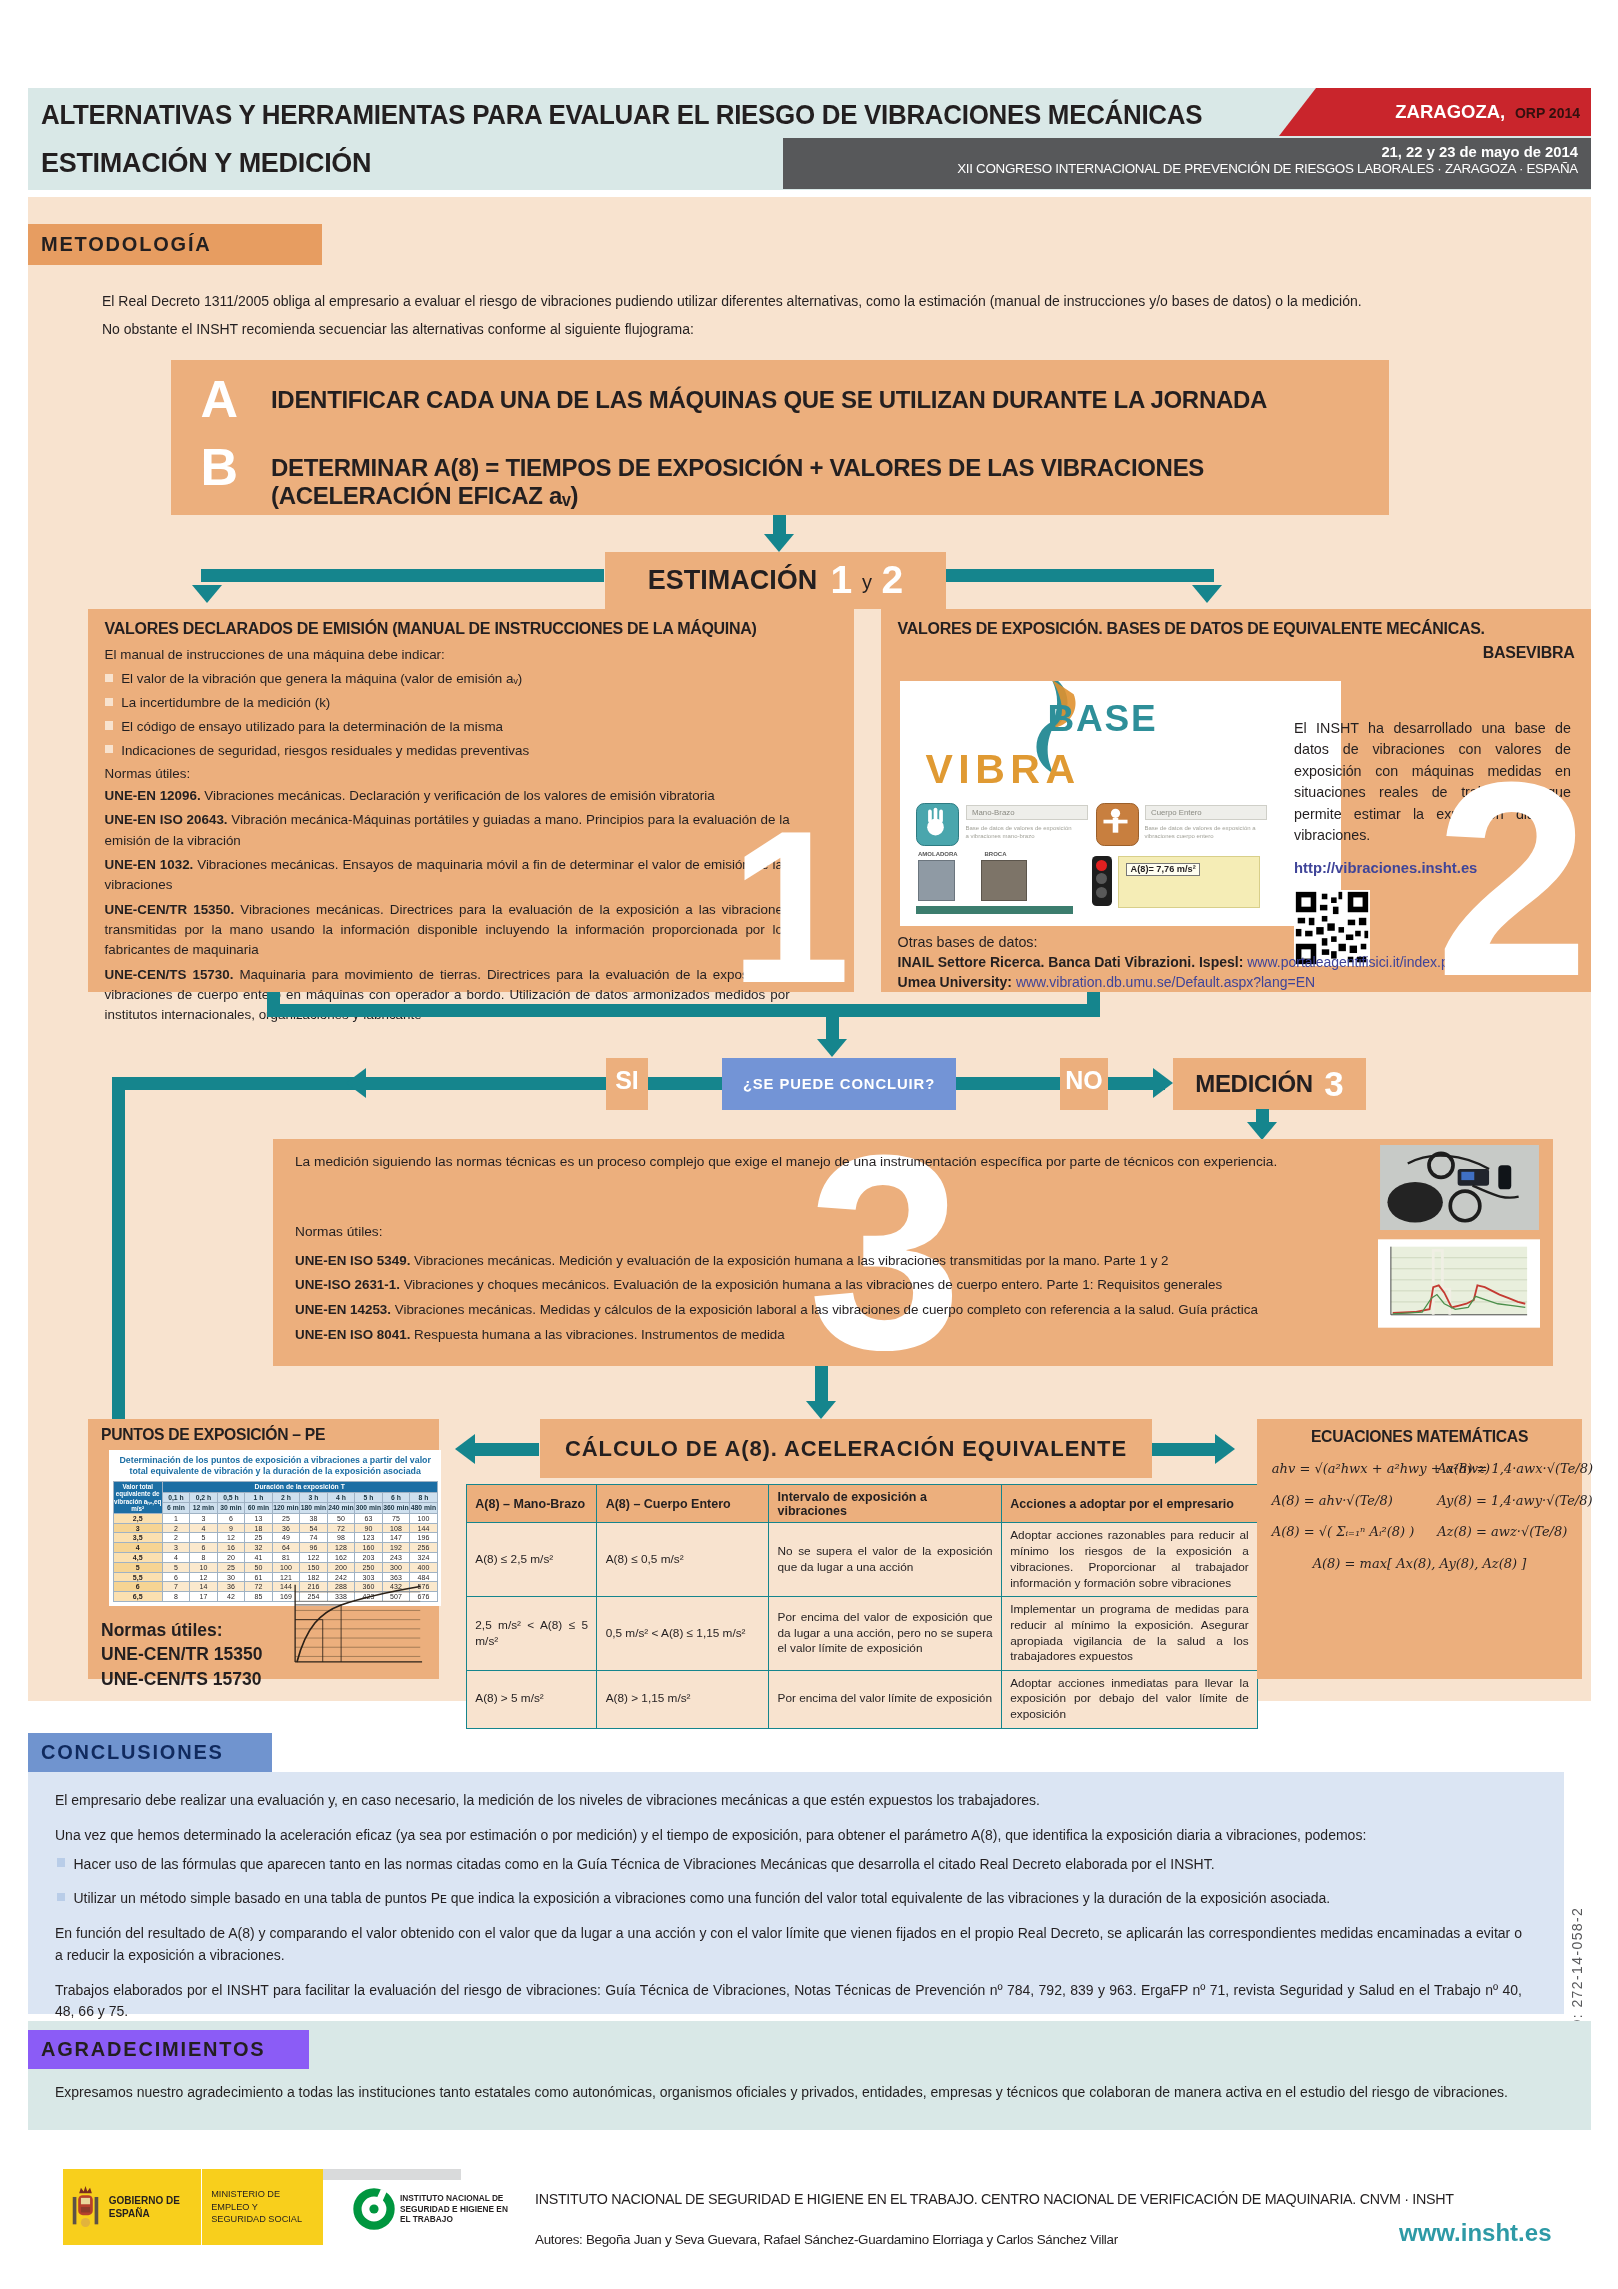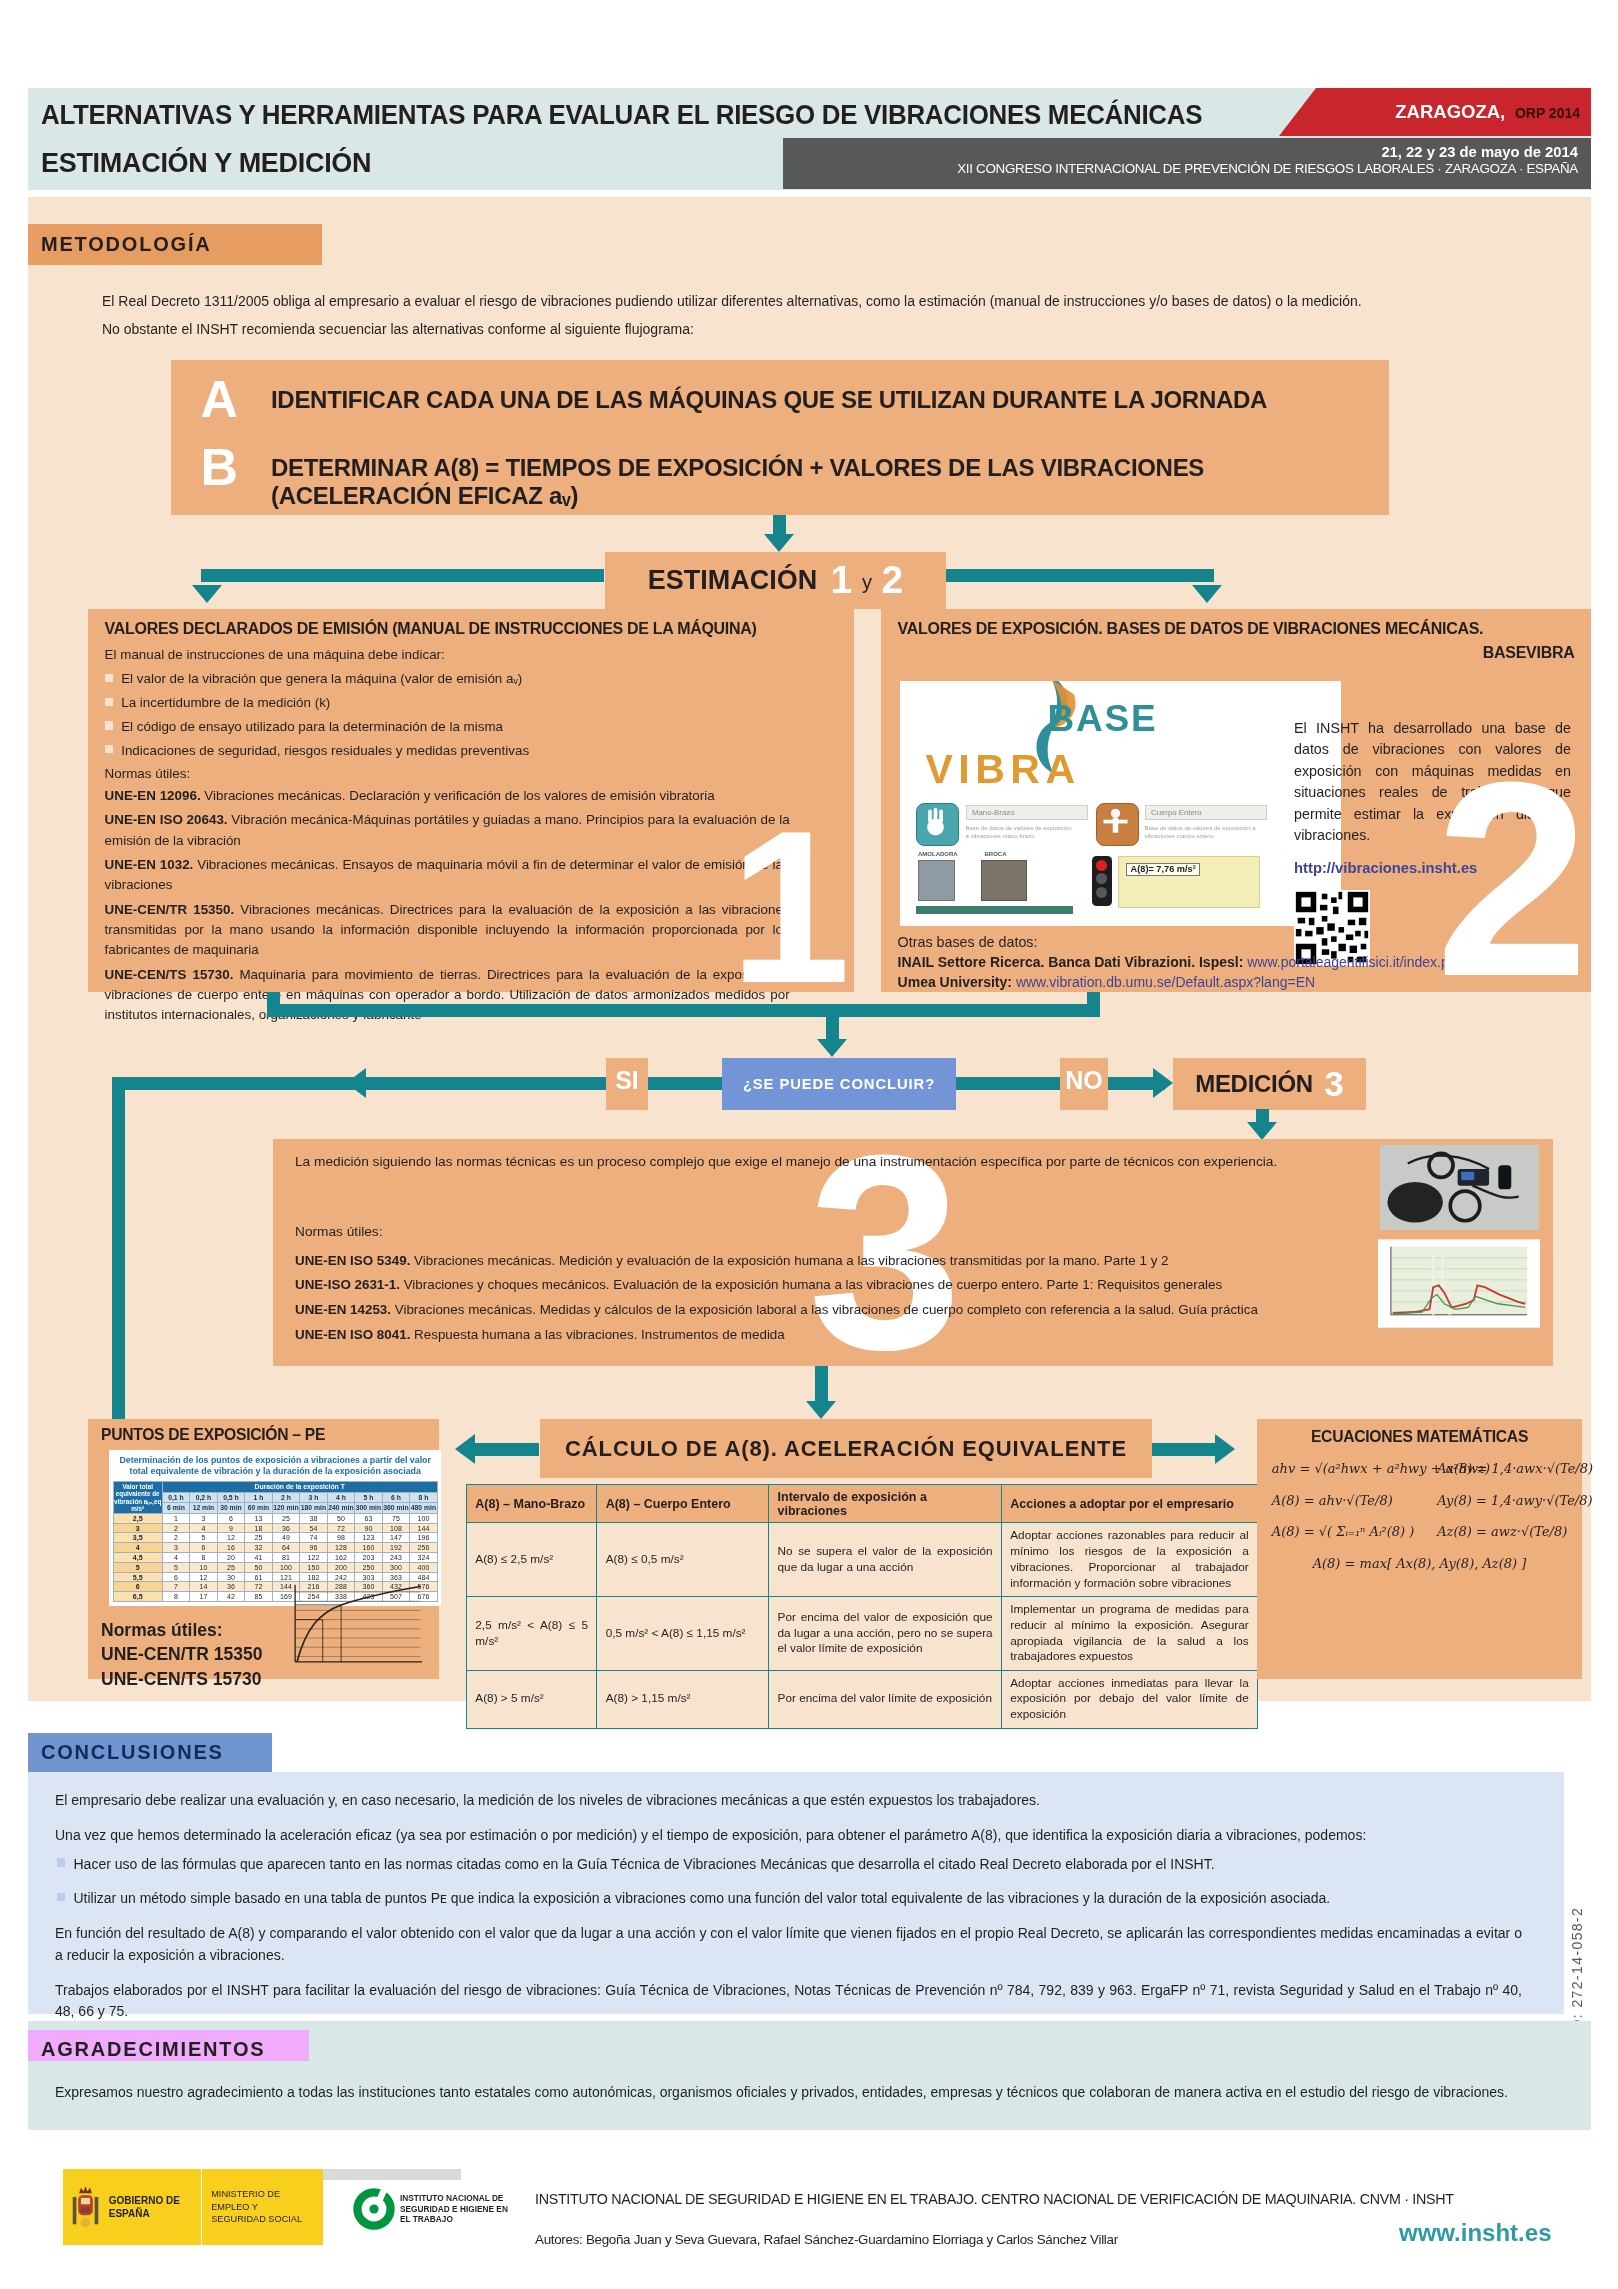--- a/index.html
+++ b/index.html
@@ -109,21 +109,21 @@
         <div class="norma-line body-txt"><b>UNE-EN 12096.</b> Vibraciones mecánicas. Declaración y verificación de los valores de emisión vibratoria</div>
         <div class="norma-line body-txt"><b>UNE-EN ISO 20643.</b> Vibración mecánica-Máquinas portátiles y guiadas a mano. Principios para la evaluación de la emisión de la vibración</div>
         <div class="norma-line body-txt"><b>UNE-EN 1032.</b> Vibraciones mecánicas. Ensayos de maquinaria móvil a fin de determinar el valor de emisión de las vibraciones</div>
         <div class="norma-line body-txt"><b>UNE-CEN/TR 15350.</b> Vibraciones mecánicas. Directrices para la evaluación de la exposición a las vibraciones transmitidas por la mano usando la información disponible incluyendo la información proporcionada por los fabricantes de maquinaria</div>
         <div class="norma-line body-txt"><b>UNE-CEN/TS 15730.</b> Maquinaria para movimiento de tierras. Directrices para la evaluación de la exposición a vibraciones de cuerpo entero en máquinas con operador a bordo. Utilización de datos armonizados medidos por institutos internacionales, organizaciones y fabricante</div>
       </div>
     <div class="abs bignum" style="right:3.7px;bottom:-7.4px;font-size:217px;">1</div>
   </div>
 
   <div class="abs obox" style="left:881px;top:609px;width:710px;height:383px;box-sizing:border-box;">
-    <div class="abs cond" style="left:16.6px;top:11px;width:678px;font-weight:bold;font-size:16px;">VALORES DE EXPOSICIÓN. BASES DE DATOS DE VIBRACIONES MECÁNICAS.</div>
+    <div class="abs cond" style="left:16.6px;top:11px;width:678px;font-weight:bold;font-size:16px;">VALORES DE EXPOSICIÓN. BASES DE DATOS DE EQUIVALENTE MECÁNICAS.</div>
     <div class="abs cond" style="right:16.6px;top:35px;font-weight:bold;font-size:16px;">BASEVIBRA</div>
 
     <div class="abs" style="left:18.5px;top:72px;width:441px;height:245px;background:#ffffff;overflow:hidden;">
 
       <svg class="abs" style="left:111px;top:-11px;" width="83" height="111" viewBox="0 0 90 120">
         <path d="M42 6 C70 18 66 58 40 66 C54 44 52 24 42 6 Z" fill="#2e8f99"></path>
         <path d="M46 112 C18 98 24 60 50 54 C36 76 38 96 46 112 Z" fill="#2e8f99"></path>
         <path d="M44 10 C60 36 58 58 44 62 C58 64 76 46 68 26 Z" fill="#e0912f" opacity="0.9"></path>
       </svg>
       <div class="abs" style="left:148px;top:16.6px;font-size:37px;font-weight:bold;color:#2e8f99;letter-spacing:1.8px;">BASE</div>
@@ -541,21 +541,21 @@
     <div style="margin-bottom:7.4px;">
         <div class="c-li c-p">Hacer uso de las fórmulas que aparecen tanto en las normas citadas como en la Guía Técnica de Vibraciones Mecánicas que desarrolla el citado Real Decreto elaborada por el INSHT.</div>
         <div class="c-li c-p">Utilizar un método simple basado en una tabla de puntos Pᴇ que indica la exposición a vibraciones como una función del valor total equivalente de las vibraciones y la duración de la exposición asociada.</div>
       </div>
     <p class="c-p">En función del resultado de A(8) y comparando el valor obtenido con el valor que da lugar a una acción y con el valor límite que vienen fijados en el propio Real Decreto, se aplicarán las correspondientes medidas encaminadas a evitar o a reducir la exposición a vibraciones.</p>
     <p class="c-p">Trabajos elaborados por el INSHT para facilitar la evaluación del riesgo de vibraciones: Guía Técnica de Vibraciones, Notas Técnicas de Prevención nº 784, 792, 839 y 963. ErgaFP nº 71, revista Seguridad y Salud en el Trabajo nº 40, 48, 66 y 75.</p>
   </div>
   <div class="abs" style="left:1569px;top:2058px;width:277px;transform:rotate(-90deg);transform-origin:0 0;font-size:14px;color:#58595b;letter-spacing:1.4px;">NIPO: 272-14-058-2</div>
 
   <div class="abs" style="left:28px;top:2021px;width:1563px;height:109px;background:#d9e8e7;"></div>
-  <div class="abs sec-label" style="left:28px;top:2030px;width:268px;height:31px;background:#f0abfc;line-height:39px;">AGRADECIMIENTOS</div>
+  <div class="abs sec-label" style="left:28px;top:2030px;width:268px;height:39px;background:#8b5cf6;line-height:39px;">AGRADECIMIENTOS</div>
   <div class="abs" style="left:55px;top:2084px;width:1477px;font-size:14px;">Expresamos nuestro agradecimiento a todas las instituciones tanto estatales como autonómicas, organismos oficiales y privados, entidades, empresas y técnicos que colaboran de manera activa en el estudio del riesgo de vibraciones.</div>
 
   <div class="abs" style="left:63px;top:2169px;width:260px;height:76px;background:#f8cf1c;display:flex;">
     <div style="width:138px;display:flex;align-items:center;border-right:1.8px solid #ffffff;">
       <svg width="31" height="54" viewBox="0 0 34 58" style="margin-left:7.4px;">
         <rect x="3" y="18" width="4" height="30" fill="#5d5246"></rect>
           <rect x="27" y="18" width="4" height="30" fill="#5d5246"></rect>
         <path d="M10 14 L12 8 L15 12 L17 6 L19 12 L22 8 L24 14 Z" fill="#7a2c1e"></path>
         <rect x="9" y="16" width="16" height="22" rx="5" fill="#b5402c"></rect>
         <rect x="12" y="19" width="10" height="7" fill="#e9d79a"></rect>

